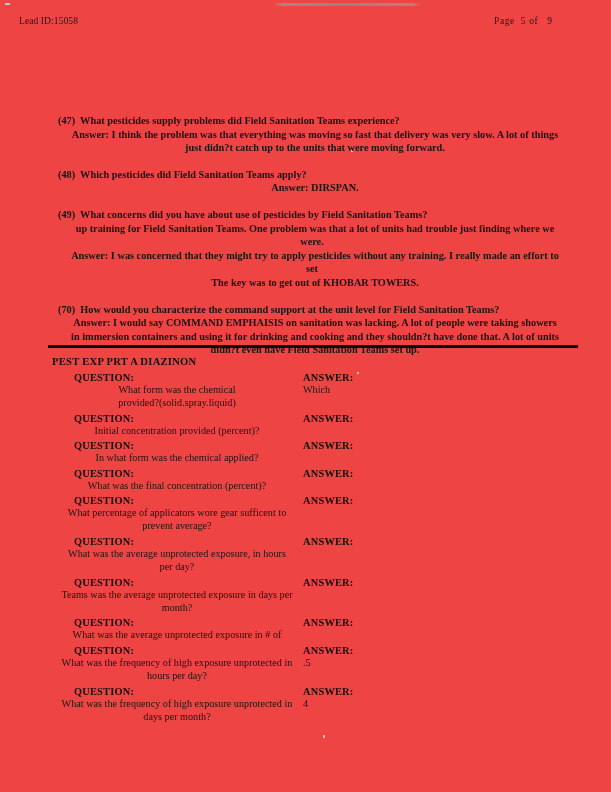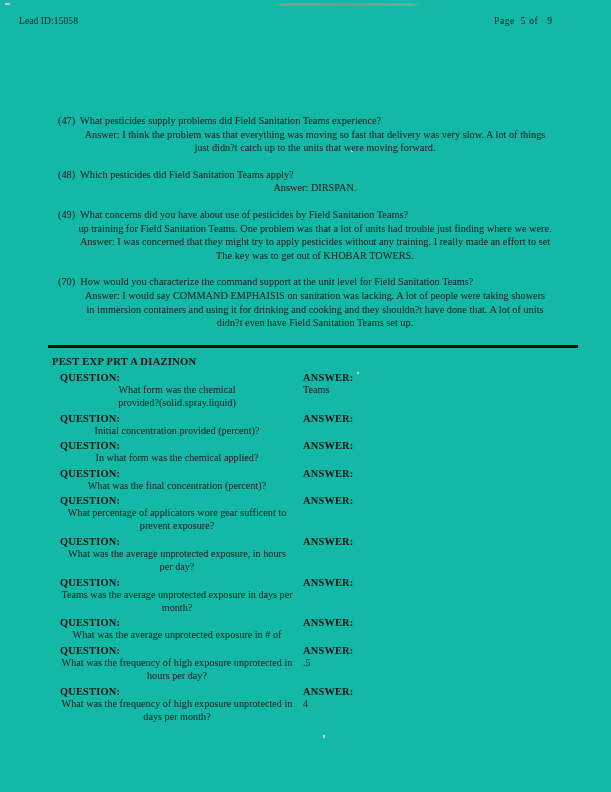--- a/index.html
+++ b/index.html
@@ -8,21 +8,21 @@
     background: #ffffff;
   }
   body {
     font-family: "Liberation Serif", "DejaVu Serif", serif;
     color: #111111;
   }
   #page {
     position: relative;
     width: 611px;
     height: 792px;
-    background: #14b8a6;
+    background: #ef4444;
     overflow: hidden;
     
     filter: none;
   }
 
   
   .scan-streak {
     position: absolute;
     top: 3px;
     left: 273px;
@@ -53,20 +53,21 @@
   .hdr-right { left: 494px; letter-spacing: 0.6px; }
 
   
   .qa-block {
     position: absolute;
     left: 58px;
     width: 508px;
     font-size: 10.3px;
     line-height: 13.6px;
     color: #161616;
+    font-weight: bold;
   }
   .qa-item { margin-bottom: 13px; }
   .qa-q {
     white-space: pre;
     text-indent: 0;
   }
   .qa-a {
     text-indent: 6px;
     text-align: left;
   }
@@ -105,21 +106,21 @@
     position: relative;
     width: 100%;
   }
   .lbl {
     font-size: 10.4px;
     font-weight: bold;
     letter-spacing: 0.2px;
     color: #0f0f0f;
     white-space: pre;
   }
-  .lbl-q { margin-left: 8px; }
+  .lbl-q { margin-left: 22px; }
   .txt {
     font-size: 10.2px;
     line-height: 13.4px;
     color: #171717;
   }
   .col-q {
     width: 250px;
   }
   .col-a {
     position: absolute;
@@ -191,21 +192,21 @@
           <div class="pest-cols">
             <div class="col-q">
               <div class="lbl lbl-q">QUESTION:</div>
               <div class="txt">
                 <span class="q-line">What form was the chemical</span>
                 <span class="q-line">provided?(solid.spray.liquid)</span>
               </div>
             </div>
             <div class="col-a">
               <div class="lbl">ANSWER:</div>
-              <div class="a-val">Teams</div>
+              <div class="a-val">Which</div>
             </div>
           </div>
         </div>
         <div class="pest-row">
           <div class="pest-cols">
             <div class="col-q">
               <div class="lbl lbl-q">QUESTION:</div>
               <div class="txt">
                 <span class="q-line">Initial concentration provided (percent)?</span>
               </div>
@@ -243,21 +244,21 @@
               <div class="a-val"></div>
             </div>
           </div>
         </div>
         <div class="pest-row">
           <div class="pest-cols">
             <div class="col-q">
               <div class="lbl lbl-q">QUESTION:</div>
               <div class="txt">
                 <span class="q-line">What percentage of applicators wore gear sufficent to</span>
-                <span class="q-line">prevent exposure?</span>
+                <span class="q-line">prevent average?</span>
               </div>
             </div>
             <div class="col-a">
               <div class="lbl">ANSWER:</div>
               <div class="a-val"></div>
             </div>
           </div>
         </div>
         <div class="pest-row">
           <div class="pest-cols">

